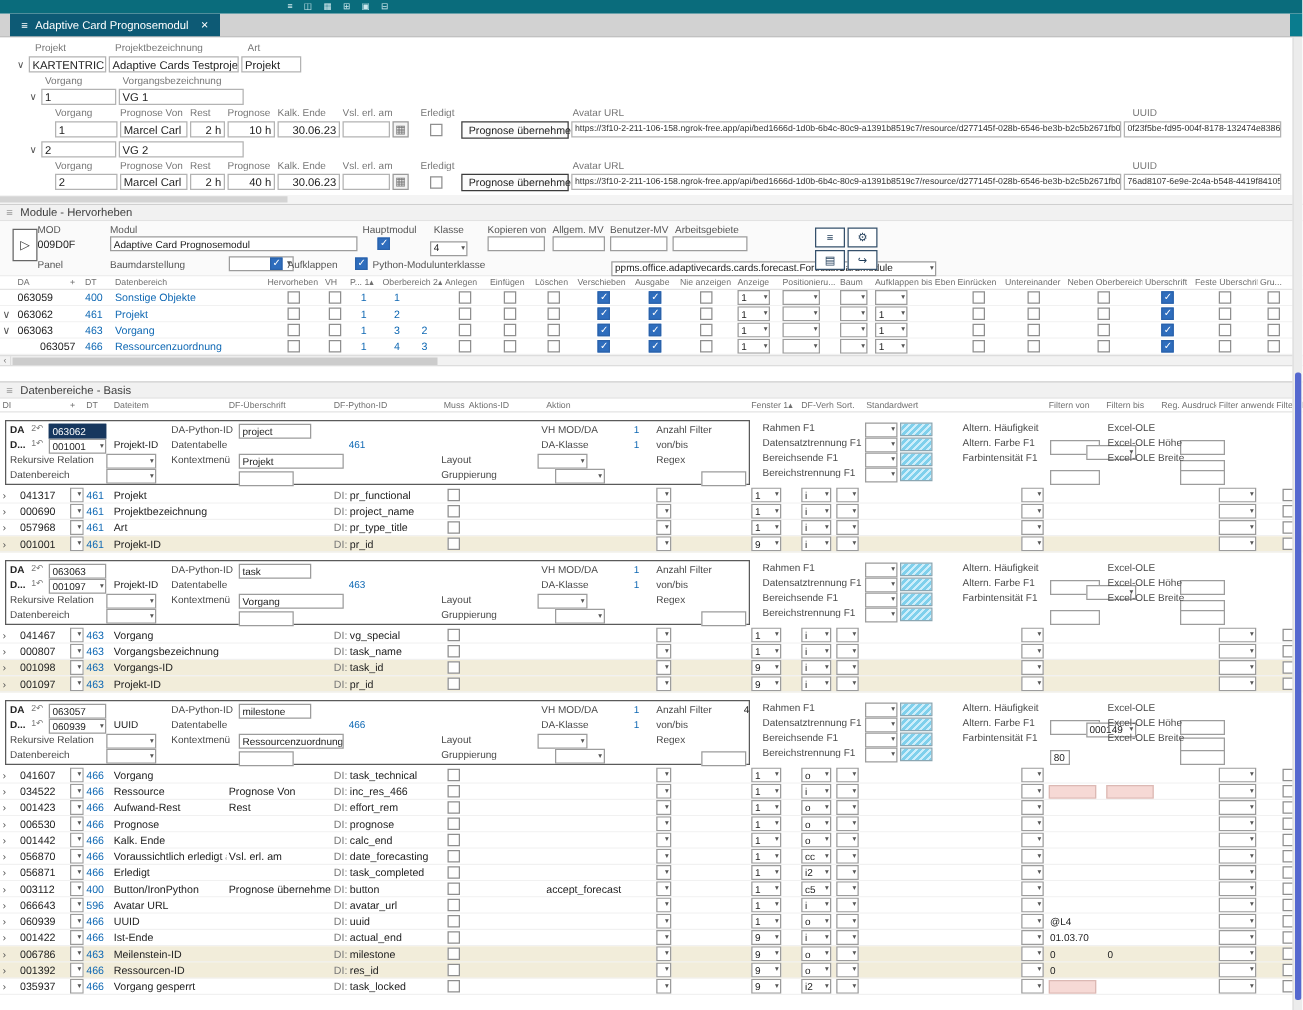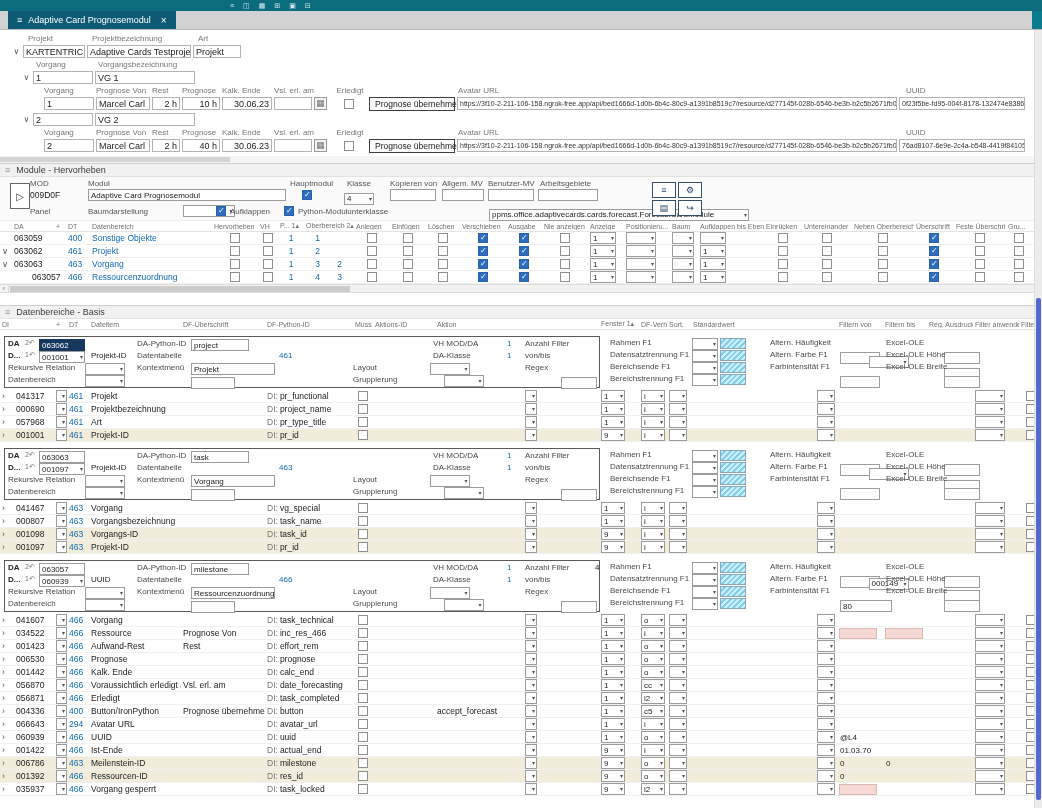--- a/index.html
+++ b/index.html
@@ -1267,21 +1267,21 @@
             <i>000149</i>
           </span>
    <span class="bll" style="left:286px">Excel-OLE Höhe</span>
    <span class="fldA" style="left:344px;width:36px"></span>
   </div>
   <div class="blrow" style="top:26px">
    <span class="bll" style="left:10px">Bereichsende F1</span>
    <span class="dd abs" style="left:92px;top:0;width:26px"></span>
    <span class="cyan" style="left:120px;top:0"></span>
    <span class="bll" style="left:170px">Farbintensität F1</span>
-   <span class="fldA" style="left:240px;width:52px">
+   <span class="fldA" style="left:240px;width:16px">
             <i>80</i>
           </span>
    <span class="bll" style="left:286px">Excel-OLE Breite</span>
    <span class="fldA" style="left:344px;width:36px"></span>
   </div>
   <div class="blrow" style="top:38px">
    <span class="bll" style="left:10px">Bereichstrennung F1</span>
    <span class="dd abs" style="left:92px;top:0;width:26px"></span>
    <span class="cyan" style="left:120px;top:0"></span>
   </div>
@@ -1684,21 +1684,21 @@
     <span class="bc" style="width:46px">
           <span class="dd" style="width:30px"></span>
         </span>
     <span class="bc center" style="width:24px">
           <span class="cb"></span>
         </span>
   </div>
 
   <div class="brow">
     <span class="bc exp" style="width:14px">›</span>
-    <span class="bc" style="width:40px">004336</span>
+    <span class="bc" style="width:40px">003112</span>
     <span class="bc" style="width:13px">
           <span class="dd" style="width:11px;padding:0 8px 0 0"></span>
         </span>
     <span class="bc blue" style="width:22px">400</span>
     <span class="bc" style="width:92px">Button/IronPython</span>
     <span class="bc" style="width:84px">Prognose übernehmen</span>
     <span class="bc" style="width:88px">
           <i style="color:#777;margin-right:2px">DI:</i>
           <i>button</i>
         </span>
@@ -1745,21 +1745,21 @@
           <span class="cb"></span>
         </span>
   </div>
 
   <div class="brow">
     <span class="bc exp" style="width:14px">›</span>
     <span class="bc" style="width:40px">066643</span>
     <span class="bc" style="width:13px">
           <span class="dd" style="width:11px;padding:0 8px 0 0"></span>
         </span>
-    <span class="bc blue" style="width:22px">294</span>
+    <span class="bc blue" style="width:22px">596</span>
     <span class="bc" style="width:92px">Avatar URL</span>
     <span class="bc" style="width:84px"></span>
     <span class="bc" style="width:88px">
           <i style="color:#777;margin-right:2px">DI:</i>
           <i>avatar_url</i>
         </span>
     <span class="bc center" style="width:20px">
           <span class="cb"></span>
         </span>
     <span class="bc" style="width:62px"></span>

